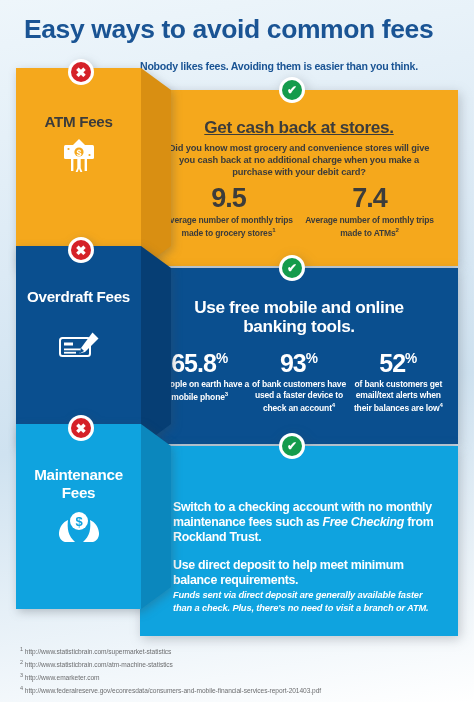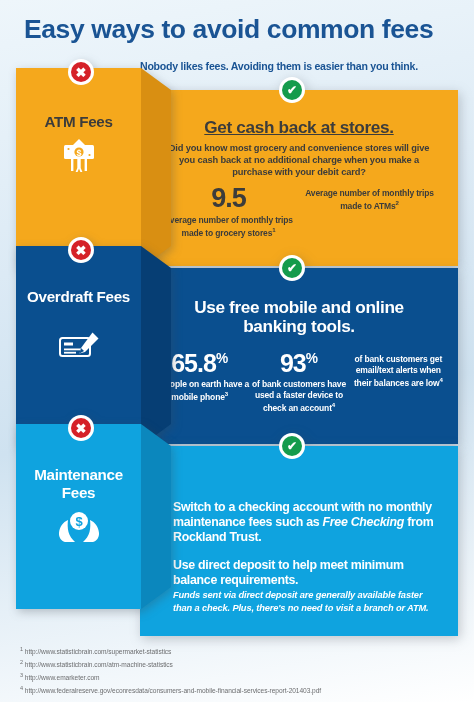--- a/index.html
+++ b/index.html
@@ -127,20 +127,21 @@
         <span class="disc">✔</span>
       </div>
       <div class="pheading dark" style="top:28px; font-size:17.2px;text-decoration:underline;">Get cash back at stores.</div>
       <div class="pbody dark" style="top:52px; left:28px; width:262px;">Did you know most grocery and convenience stores will give you cash back at no additional charge when you make a purchase with your debit card?</div>
       <div class="statwrap" style="top:95px; left:18px; width:282px;">
         <div class="stat">
           <div class="num dark" style="font-size:27px;"><span>9.5</span></div>
           <div class="cap dark"><span>Average number of monthly trips made to grocery stores</span><sup>1</sup></div>
         </div>
         <div class="stat">
+          <div class="num dark" style="font-size:27px;"><span>7.4</span></div>
           <div class="cap dark"><span>Average number of monthly trips made to ATMs</span><sup>2</sup></div>
         </div>
       </div>
     </div>
 
     <div class="tab" style="top:0; height:200px;">
       <svg class="face" height="200" viewBox="0 0 155 200" preserveAspectRatio="none" style="width:155px;">
         <polygon points="0,0 125,0 155,22 155,178 125,200 0,200" fill="#d98f12"></polygon>
         <polygon points="0,0 125,0 125,200 0,200" fill="#f5a81c"></polygon>
       </svg>
@@ -177,20 +178,21 @@
       <div class="statwrap" style="top:83px; left:10px; width:298px; align-items:flex-start;">
         <div class="stat">
           <div class="num white" style="font-size:25px;"><span>65.8</span><sup>%</sup></div>
           <div class="cap white"><span>of people on earth have a mobile phone</span><sup>3</sup></div>
         </div>
         <div class="stat">
           <div class="num white" style="font-size:25px;"><span>93</span><sup>%</sup></div>
           <div class="cap white"><span>of bank customers have used a faster device to check an account</span><sup>4</sup></div>
         </div>
         <div class="stat">
+          <div class="num white" style="font-size:25px;"><span>52</span><sup>%</sup></div>
           <div class="cap white"><span>of bank customers get email/text alerts when their balances are low</span><sup>4</sup></div>
         </div>
       </div>
     </div>
 
     <div class="tab" style="top:0; height:200px;">
       <svg class="face" height="200" viewBox="0 0 155 200" preserveAspectRatio="none" style="width:155px;">
         <polygon points="0,0 125,0 155,22 155,178 125,200 0,200" fill="#063e74"></polygon>
         <polygon points="0,0 125,0 125,200 0,200" fill="#0a4f8f"></polygon>
       </svg>

